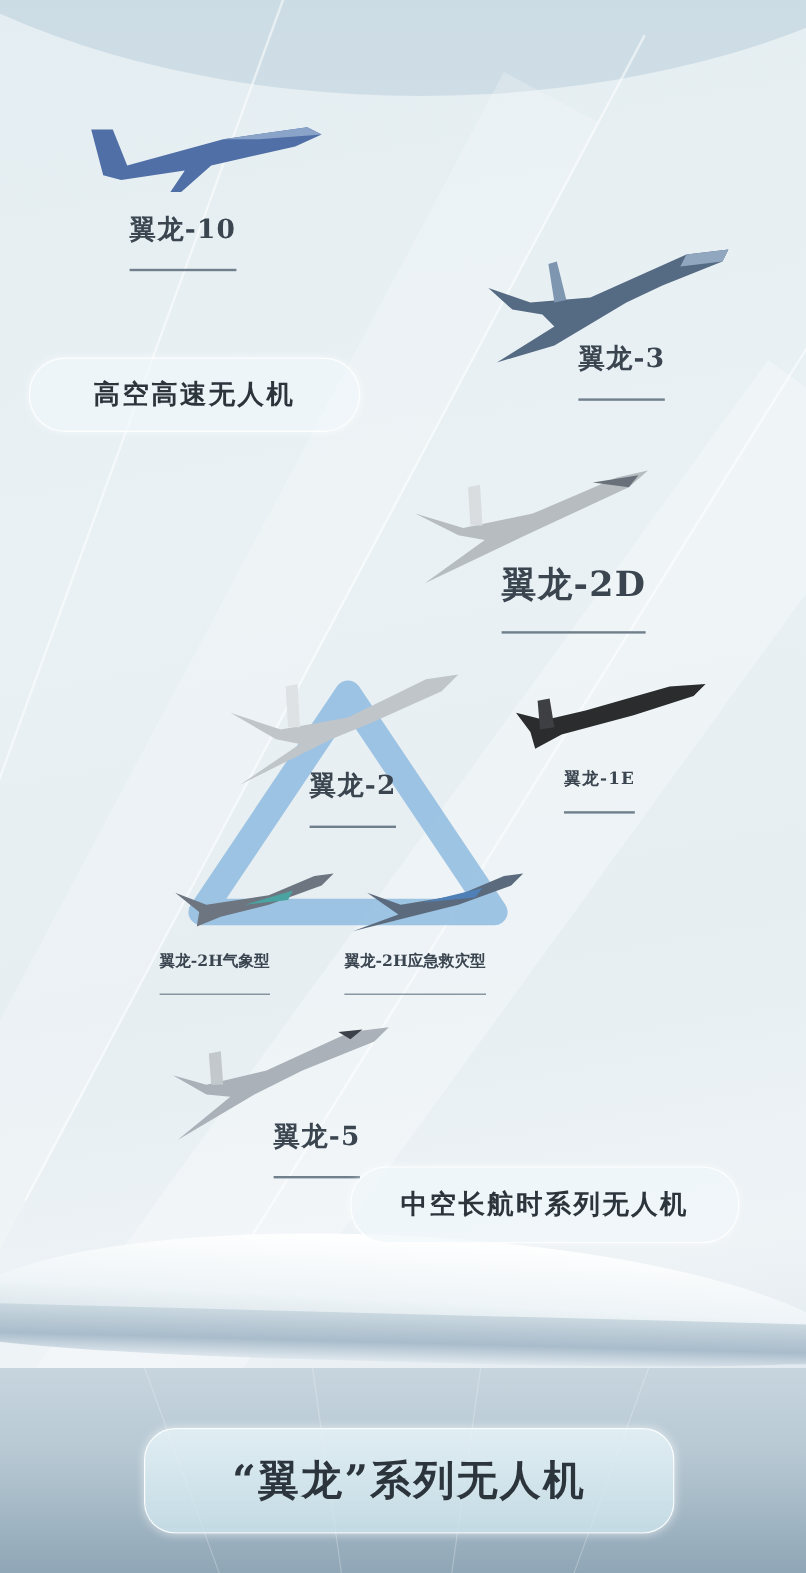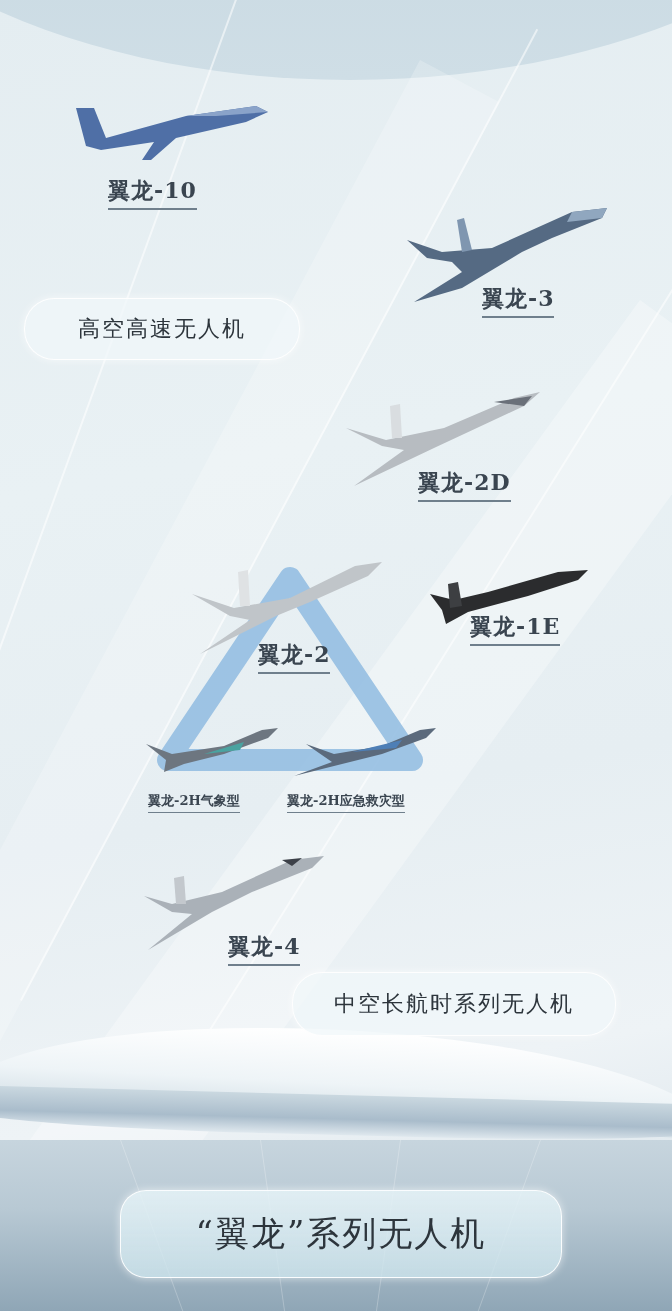--- a/index.html
+++ b/index.html
@@ -21,27 +21,27 @@
   .wave1 { position: absolute; left: -40px; top: 1030px; width: 760px; height: 90px; border-radius: 50% / 100% 100% 0 0;
     background: linear-gradient(180deg, #ffffff 0%, #eef4f7 60%, #d3dfe6 100%); transform: rotate(3deg); }
   .wave2 { position: absolute; left: -40px; top: 1095px; width: 760px; height: 40px;
     background: linear-gradient(180deg, #cad8e0 0%, #a9bccb 60%, #dfe8ee 100%); transform: rotate(1.5deg); border-radius: 0 0 40% 40%; }
 
   .triangle { position: absolute; left: 150px; top: 560px; width: 280px; height: 220px; }
 
   .drone { position: absolute; }
 
   .label { position: absolute; font-family: "DejaVu Serif", "Liberation Serif", serif; font-weight: bold; color: #3a4550;
-    border-bottom: 2px solid #6f7f8c; padding-bottom: 2px; white-space: nowrap; letter-spacing: 1px; }
+    border-bottom: 2px solid #6f7f8c; padding-bottom: 18px; white-space: nowrap; letter-spacing: 1px; }
   .label.sm { font-size: 13px; border-bottom-width: 1px; letter-spacing: 0; }
 
   .pill { position: absolute; border-radius: 30px; background: rgba(240,247,250,0.75);
     border: 1px solid rgba(255,255,255,0.9); box-shadow: 0 0 8px rgba(255,255,255,0.6);
     display: flex; align-items: center; justify-content: center;
-    font-family: "DejaVu Serif", "Liberation Serif", serif; font-weight: normal; color: #2d353c; letter-spacing: 2px; }
+    font-family: "DejaVu Serif", "Liberation Serif", serif; font-weight: bold; color: #2d353c; letter-spacing: 2px; }
   .pill.main { background: linear-gradient(180deg, rgba(230,243,247,0.85), rgba(205,228,236,0.8)); border-radius: 26px; }
 </style>
 </head>
 <body>
 
 <div class="poster">
   <div class="top-arc"></div>
 
   <div class="panel" style="left:420px;top:60px;width:90px;height:1200px;transform:rotate(28deg);"></div>
   <div class="panel" style="left:640px;top:300px;width:140px;height:1100px;transform:rotate(36deg);background:rgba(255,255,255,0.3);"></div>
@@ -100,24 +100,24 @@
   </svg>
 
   <svg class="drone" style="left:142px;top:852px;width:185px;height:100px;" viewBox="0 0 185 100">
     <path d="M2 44 L30 52 L80 40 L150 8 L182 4 L170 16 L110 40 L70 60 L6 98 L50 62 L30 60 Z" fill="#aab1b8"></path>
     <path d="M32 26 L42 24 L44 52 L34 52 Z" fill="#c3c8cd"></path>
     <path d="M140 8 L160 6 L150 14 Z" fill="#3c4048"></path>
   </svg>
 
   <div class="label" style="left:108px;top:176px;font-size:22px;">翼龙-10</div>
   <div class="label" style="left:482px;top:284px;font-size:22px;">翼龙-3</div>
-  <div class="label" style="left:418px;top:468px;font-size:22px;">翼龙-2D</div>
+  <div class="label" style="left:418px;top:468px;font-size:29px;">翼龙-2D</div>
   <div class="label" style="left:258px;top:640px;font-size:22px;">翼龙-2</div>
-  <div class="label" style="left:470px;top:612px;font-size:22px;">翼龙-1E</div>
-  <div class="label sm" style="left:148px;top:792px;">翼龙-2H气象型</div>
+  <div class="label" style="left:470px;top:640px;font-size:14px;">翼龙-1E</div>
+  <div class="label sm" style="left:133px;top:792px;">翼龙-2H气象型</div>
   <div class="label sm" style="left:287px;top:792px;text-align:center;">翼龙-2H应急救灾型</div>
-  <div class="label" style="left:228px;top:932px;font-size:22px;">翼龙-4</div>
+  <div class="label" style="left:228px;top:932px;font-size:22px;">翼龙-5</div>
 
   <div class="pill" style="left:24px;top:298px;width:276px;height:62px;font-size:22px;">高空高速无人机</div>
   <div class="pill main" style="left:120px;top:1190px;width:442px;height:88px;font-size:34px;">“翼龙”系列无人机</div>
 
   <div class="pill" style="left:292px;top:972px;width:324px;height:64px;font-size:22px;">中空长航时系列无人机</div>
 </div>
 
 </body></html>

